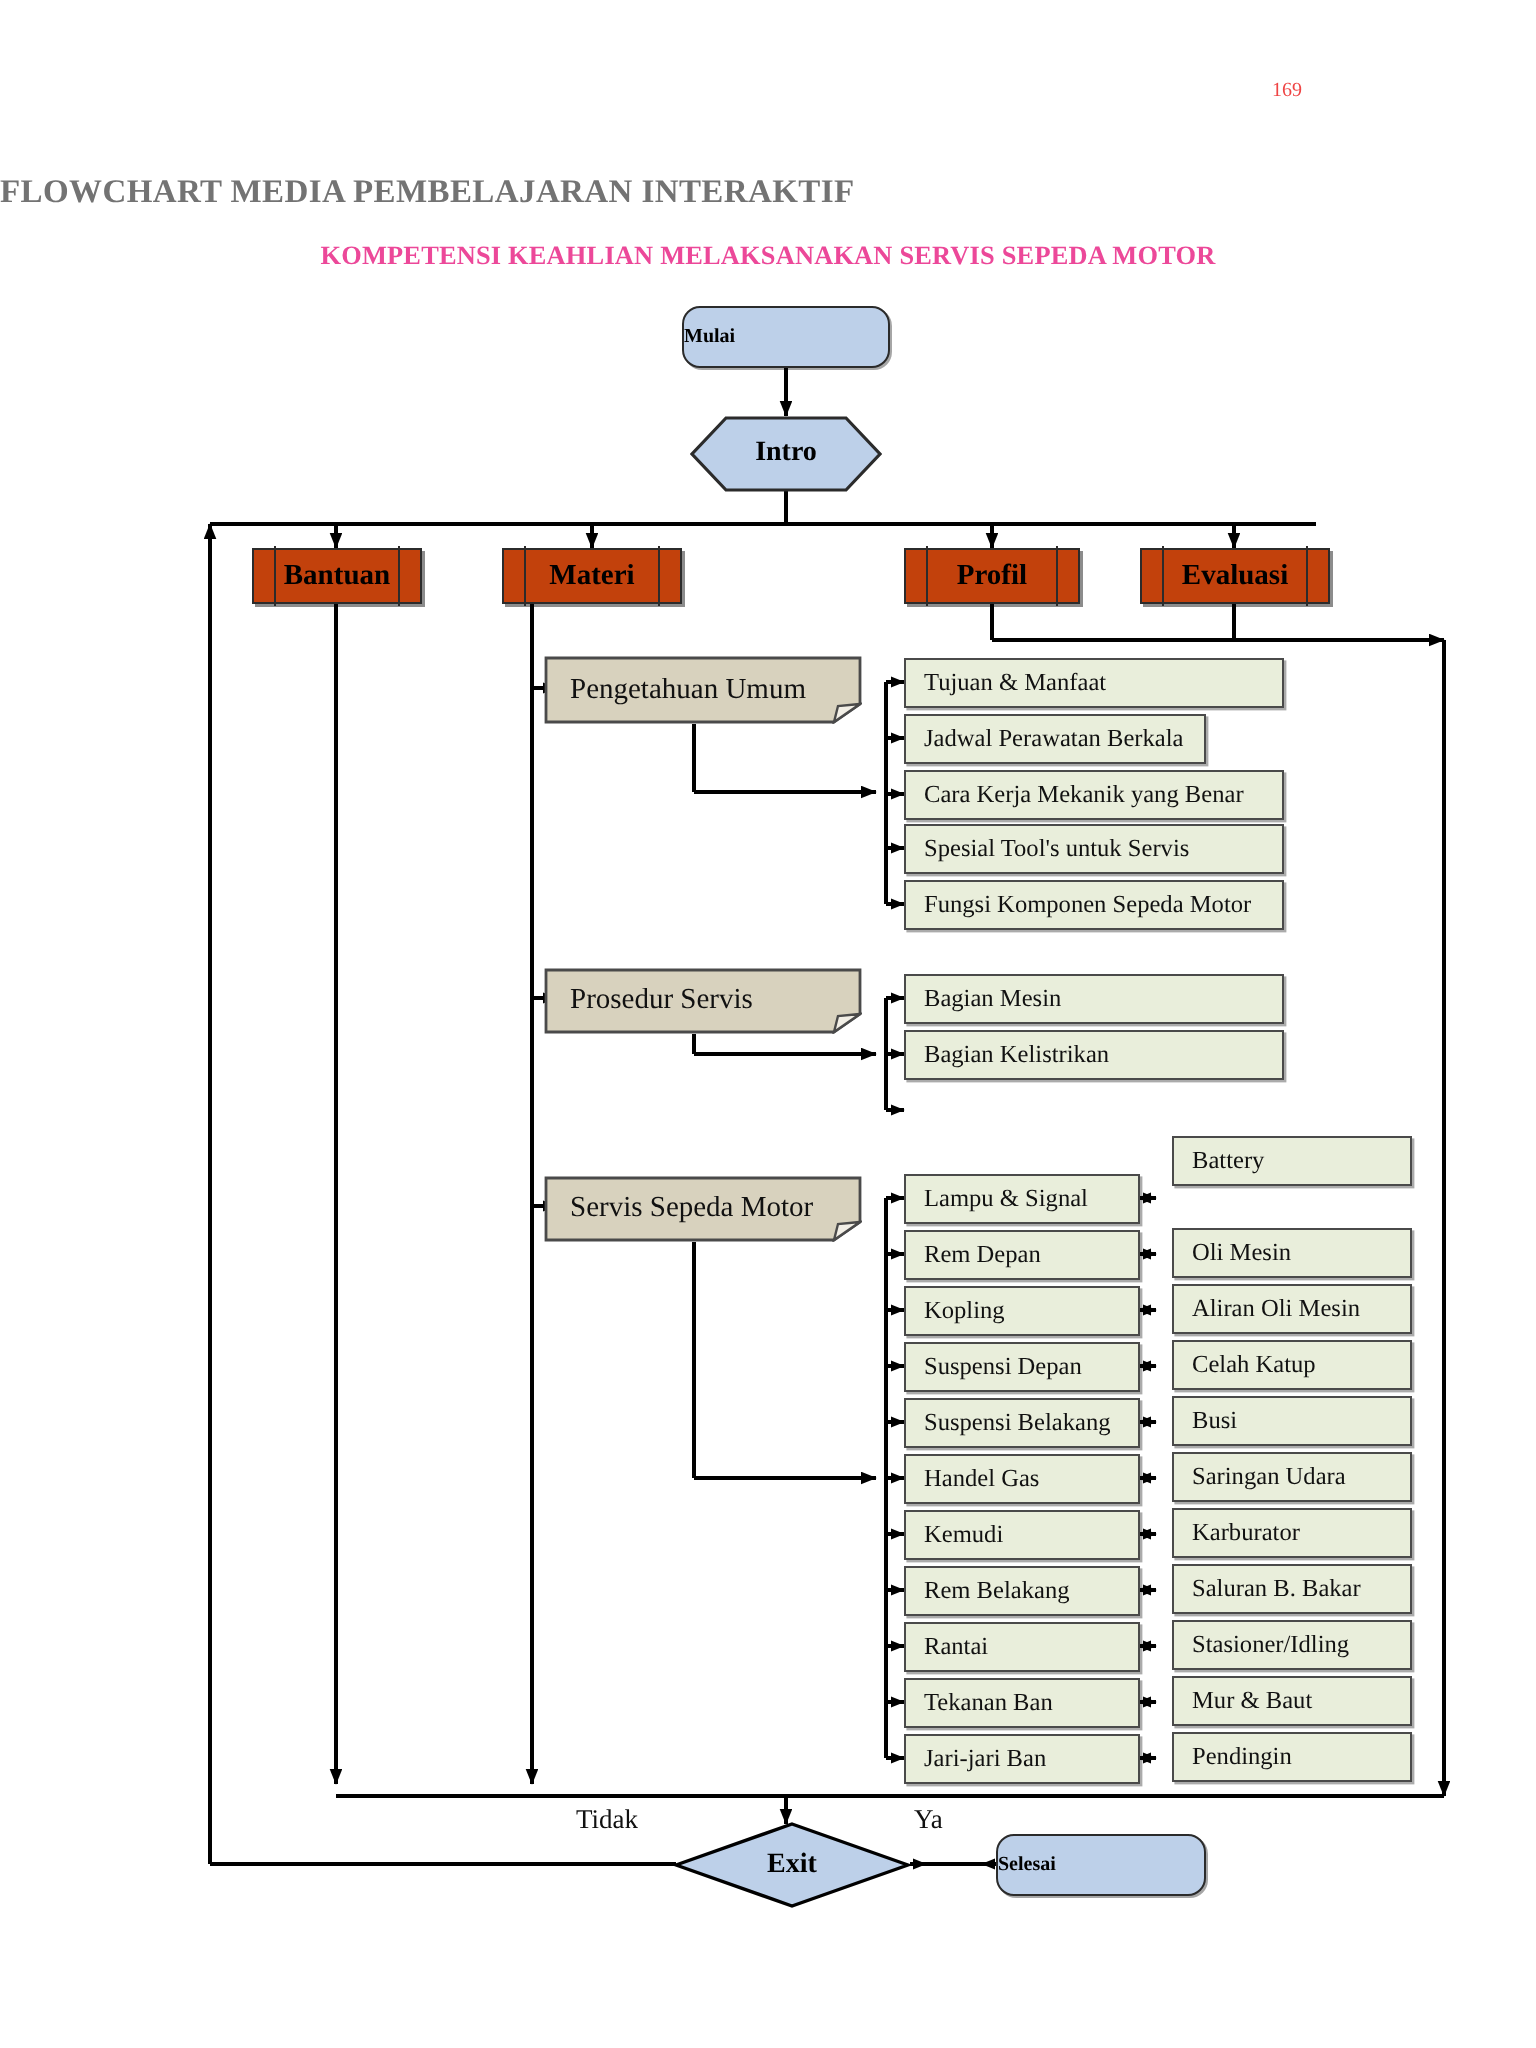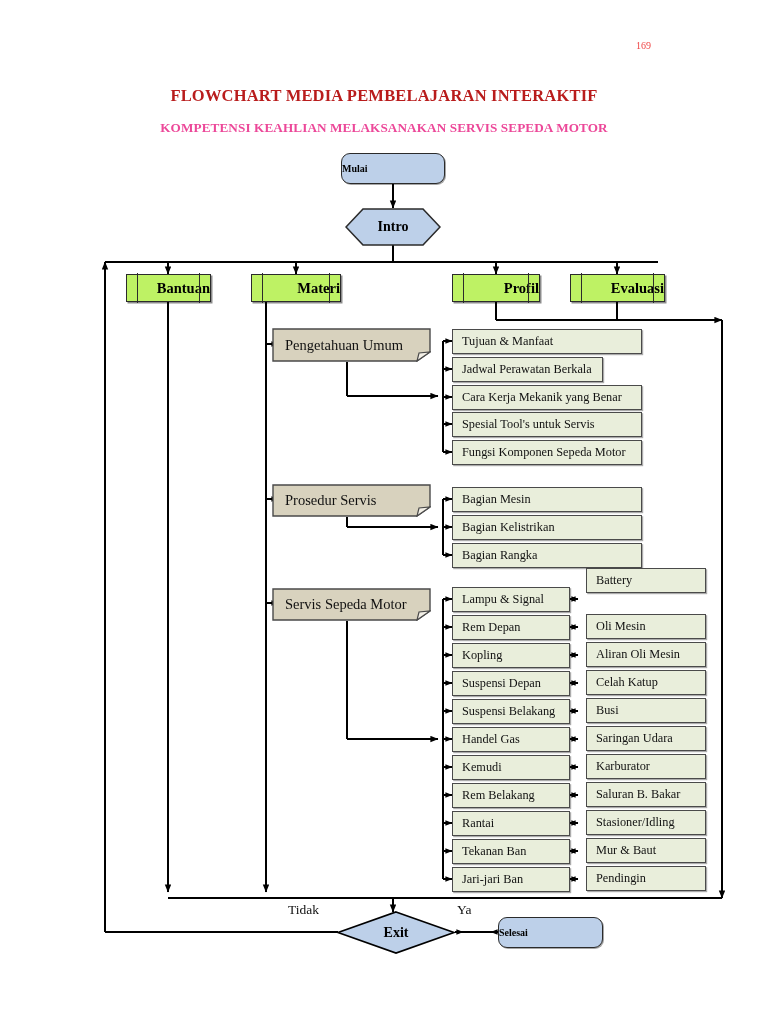--- a/index.html
+++ b/index.html
@@ -30,25 +30,25 @@
     text-align: left;
     font-size: 10px;
     color: #ef4444;
   }
 
   
   #title-main {
     position: absolute;
     left: 0; top: 86px;
     width: 768px;
-    text-align: center;
+    text-align: left;
     font-size: 16.5px;
     font-weight: bold;
     letter-spacing: 0.2px;
-    color: #b91c1c;
+    color: #737373;
   }
   #title-sub {
     position: absolute;
     left: 0; top: 120px;
     width: 768px;
     text-align: center;
     font-size: 13.2px;
     font-weight: bold;
     letter-spacing: 0.1px;
     color: #ec4899;
@@ -85,23 +85,23 @@
     align-items: center;
     justify-content: center;
     font-weight: bold;
     font-size: 14px;
     color: #000;
     pointer-events: none;
   }
 
   
   .predef {
-    background: #bef264;
+    background: #c2410c;
     border: 1.6px solid #2b2b2b;
-    justify-content: flex-end;
+    justify-content: center;
     font-weight: bold;
     font-size: 14.5px;
     box-shadow: 1.5px 1.5px 0 rgba(0,0,0,0.45);
   }
   .predef::before,
   .predef::after {
     content: "";
     position: absolute;
     top: -1.6px;
     bottom: -1.6px;
@@ -312,23 +312,20 @@
     </svg>
     <div class="doc-label">Prosedur Servis</div>
   </div>
 
   <div class="node leaf" style="left:452px; top:487px; width:190px; height:25px;">
     <span>Bagian Mesin</span>
   </div>
   <div class="node leaf" style="left:452px; top:515px; width:190px; height:25px;">
     <span>Bagian Kelistrikan</span>
   </div>
-  <div class="node leaf" style="left:452px; top:543px; width:190px; height:25px;">
-    <span>Bagian Rangka</span>
-  </div>
 
   <div class="doc-wrap" style="left:272px; top:588px; width:159px; height:33px;">
     <svg width="159" height="33" viewBox="0 0 159 33">
       <path d="M1,1 H158 V23 L145,32 H1 Z" fill="#d8d2be" stroke="#4a4a4a" stroke-width="1.4"></path>
       <path d="M158,23 L145,32 L147,24 Z" fill="#f2efe6" stroke="#4a4a4a" stroke-width="1.2"></path>
     </svg>
     <div class="doc-label">Servis Sepeda Motor</div>
   </div>
 
   <div class="node leaf" style="left:452px; top:587px; width:118px; height:25px;">

